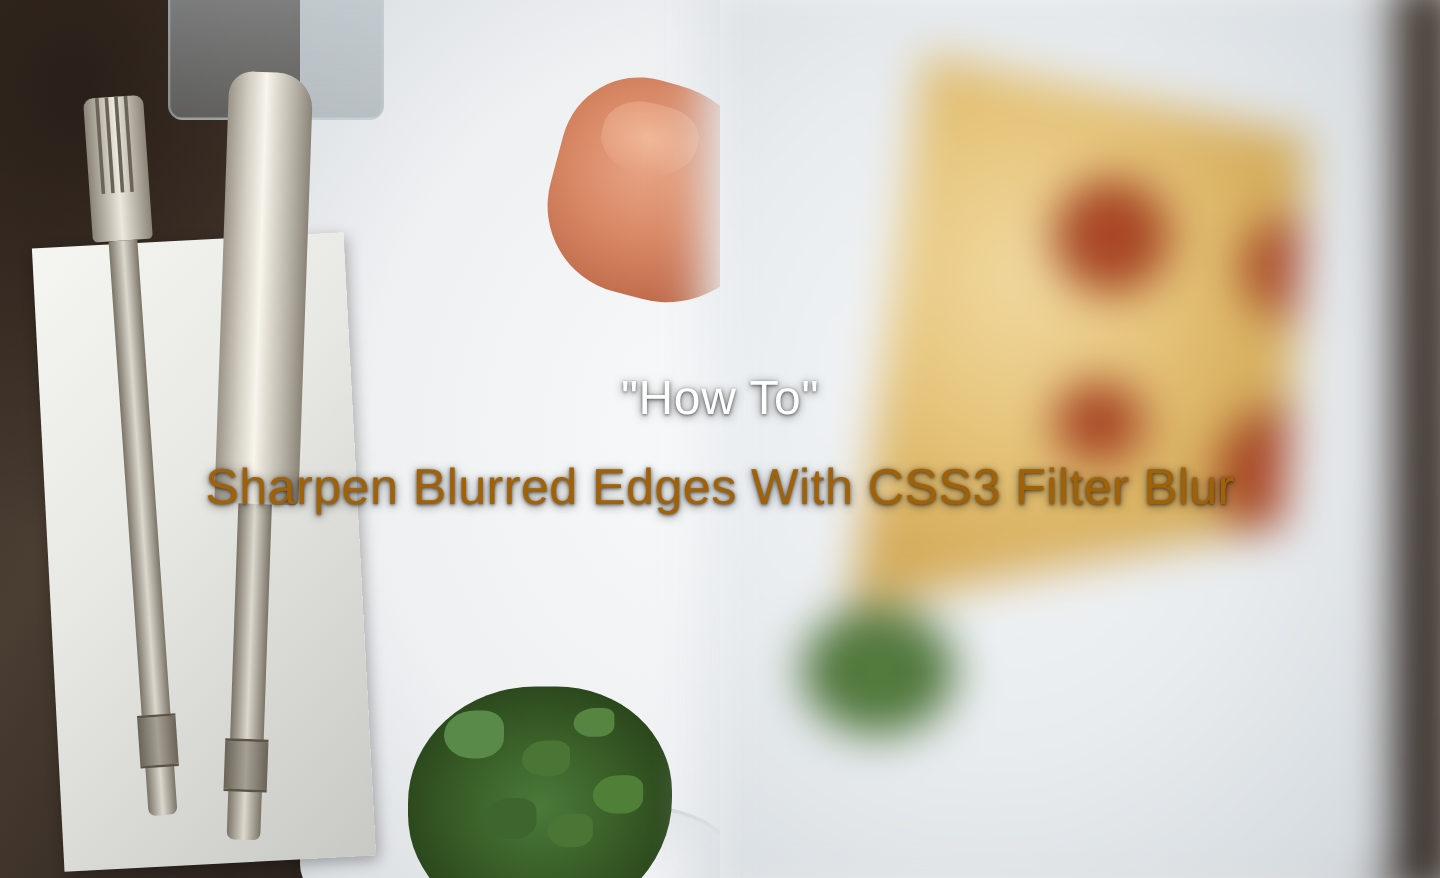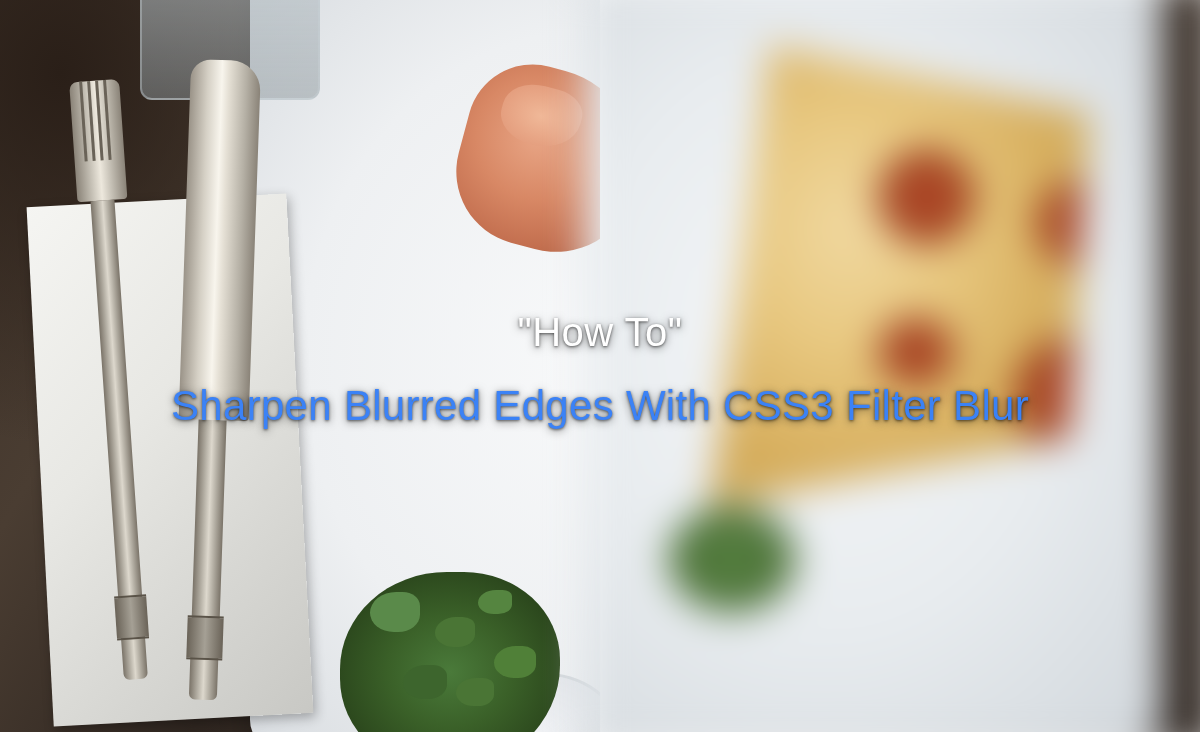--- a/index.html
+++ b/index.html
@@ -303,21 +303,21 @@
       color: #ffffff;
       font-size: 40px;
       font-weight: 400;
       text-shadow: 0 2px 8px rgba(0,0,0,0.5), 0 1px 3px rgba(0,0,0,0.6);
       letter-spacing: 0.5px;
       text-align: center;
       line-height: 1.5;
     }
     
     .subtitle-line {
-      color: #3b82f6;
+      color: #a16207;
       font-size: 42px;
       font-weight: 400;
       text-shadow: 0 2px 8px rgba(0,0,0,0.5), 0 1px 3px rgba(0,0,0,0.6);
       letter-spacing: 0.3px;
       text-align: left;
       margin-top: 20px;
     }
   </style>
 </head>
 <body>

